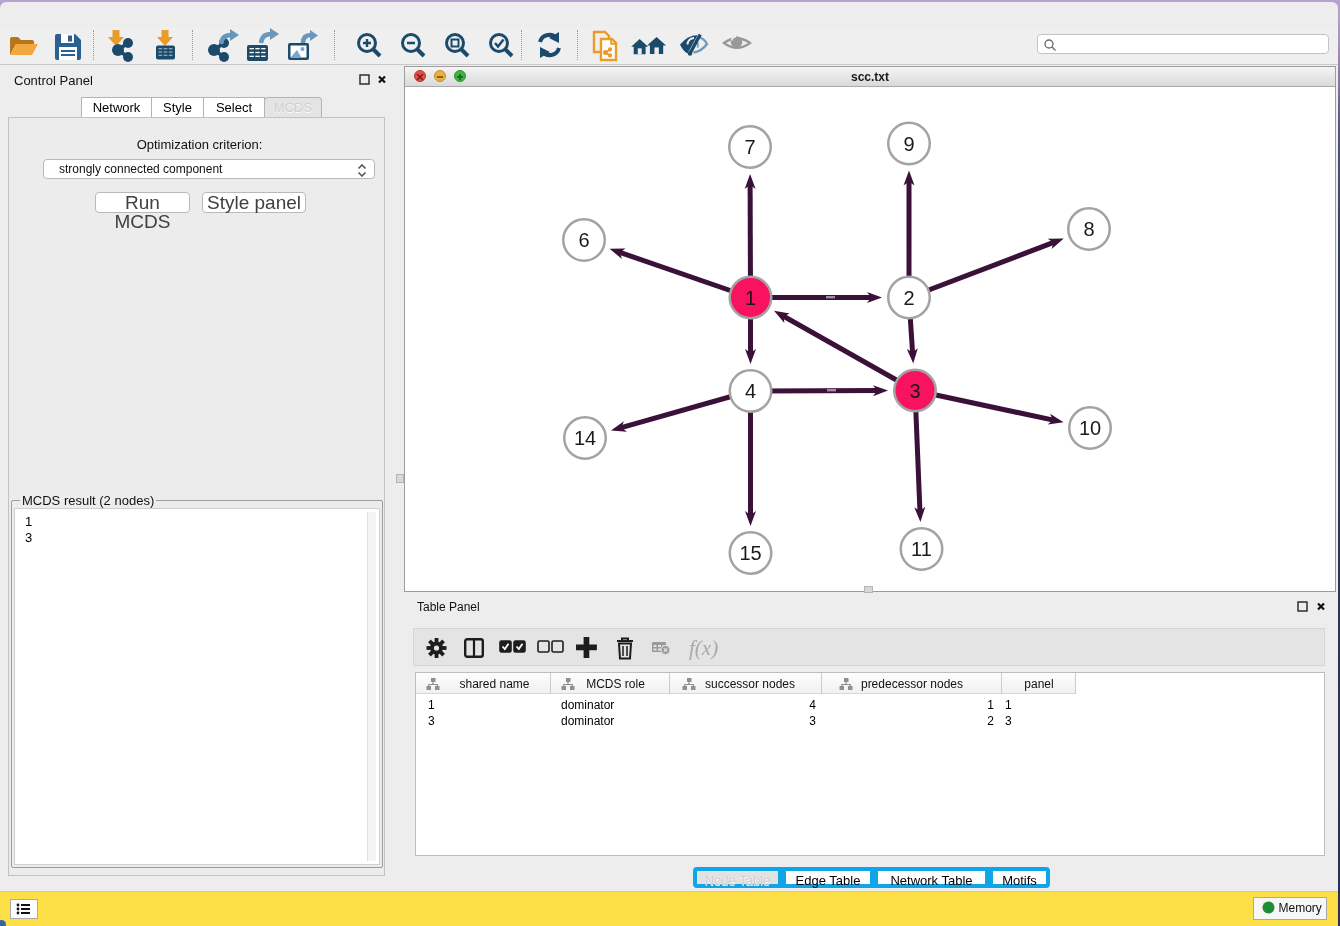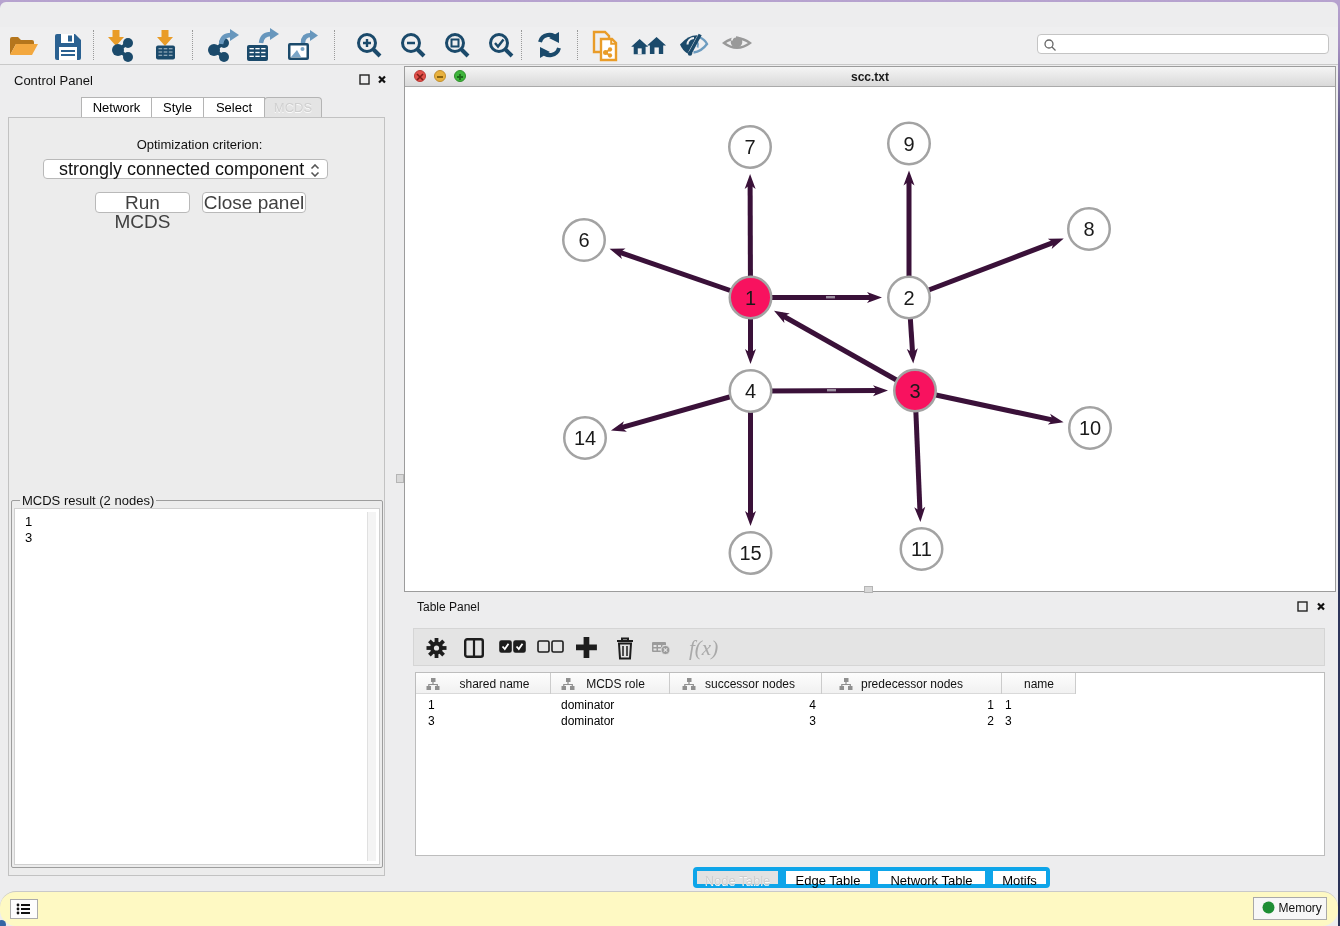--- a/index.html
+++ b/index.html
@@ -14,21 +14,21 @@
 .searchbox { position:absolute; left:1037px; top:7px; width:292px; height:20px; background:#fff; border:1px solid #c4c4c4; border-radius:4px; }
 .searchbox svg { position:absolute; left:5px; top:3px; }
 
 
 .cp-title { position:absolute; left:14px; top:71px; font-size:13px; color:#111; }
 .tabs { position:absolute; top:95px; left:81px; height:21px; font-size:13px; }
 .tab { position:absolute; top:0; height:21px; background:#fff; border:1px solid #b4b4b4; border-bottom:none; text-align:center; line-height:20px; color:#000; }
 .tab.sel { background:#e4e4e4; color:#cfcfcf; text-shadow:0 1px 0 #fafafa; border-radius:4px 4px 0 0; }
 .cp-content { position:absolute; left:8px; top:115px; width:377px; height:759px; background:#ececec; border:1px solid #c2c2c2; }
 .opt-label { position:absolute; left:3px; top:19px; width:100%; text-align:center; font-size:13px; color:#111; }
-.dropdown { position:absolute; left:34px; top:41px; width:285px; height:20px; background:#fff; border:1px solid #b9b9b9; border-radius:4px; font-size:18px; line-height:18px; padding-left:15px; color:#111; }
+.dropdown { position:absolute; left:34px; top:41px; width:332px; height:20px; background:#fff; border:1px solid #b9b9b9; border-radius:4px; font-size:12px; line-height:18px; padding-left:15px; color:#111; }
 .btn { position:absolute; height:21px; background:#fff; border:1px solid #b9b9b9; border-radius:4px; font-size:19px; text-align:center; line-height:19px; color:#404040; }
 .fieldset { position:absolute; left:2px; top:382px; width:372px; height:368px; border:1px solid #9d9d9d; border-radius:2px; }
 .fieldset .legend { position:absolute; left:8px; top:-8px; background:#ececec; padding:0 2px; font-size:13px; color:#111; }
 .fieldset .inner { position:absolute; left:2px; top:7px; right:2px; bottom:2px; background:#fff; border:1px solid #d0d0d0; font-size:13px; color:#000; padding:5px 0 0 10px; line-height:16px; }
 .fieldset .vsb { position:absolute; top:3px; bottom:3px; right:3px; width:9px; background:#f4f4f4; border-left:1px solid #e0e0e0; }
 
 
 .netwin { position:absolute; left:404px; top:64px; width:932px; height:526px; background:#fff; border:1px solid #9c9c9c;padding-left:41px; }
 .netwin .wtitle { position:absolute; left:0; top:0; right:0; height:20px; background:linear-gradient(#f5f5f5, #d9d9d9); border-bottom:1px solid #aaa; }
 .netwin .wtext { position:absolute; left:0; right:0; top:3px; text-align:center; font-size:12px; font-weight:bold; color:#1a1a1a; }
@@ -39,21 +39,21 @@
 .tp-toolbar { position:absolute; left:413px; top:626px; width:912px; height:38px; background:#e4e4e4; border:1px solid #d5d5d5; }
 .tbl { position:absolute; left:415px; top:670px; width:910px; height:184px; background:#fff; border:1px solid #bdbdbd; font-size:12px; }
 .th { position:absolute; top:0; height:21px; background:linear-gradient(#fdfdfd,#f1f1f1); border-bottom:1px solid #d9d9d9; }
 .th .lbl { position:absolute; top:4px; left:0; right:0; text-align:center; color:#111; }
 .thsep { position:absolute; top:0; height:21px; width:1px; background:#cccccc; }
 .cell { position:absolute; height:16px; line-height:16px; color:#000; }
 .btabs { position:absolute; top:865px; height:21px; font-size:13px; }
 .btab { position:absolute; top:0; height:21px; background:#fff; border:4px solid #0ea5e9; text-align:center; line-height:19px; color:#000; }
 .btab.sel { background:#e2e2e2; color:#cfcfcf; text-shadow:0 1px 0 #fafafa; border-radius:4px 0 0 4px; }
 
-.statusbar { position:absolute; left:0; right:0; bottom:0; height:35px; background:#fef9c3; border-top:1px solid #c9c9c9;border-radius:16px; }
+.statusbar { position:absolute; left:0; right:0; bottom:0; height:35px; background:#fde047; border-top:1px solid #c9c9c9; }
 .listbtn { position:absolute; left:10px; bottom:7px; width:28px; height:20px; background:#fdfdfd; border:1px solid #ababab; }
 .membtn { position:absolute; right:11px; bottom:6px; width:74px; height:23px; background:#f7f7f7; border:1px solid #a9a9a9; font-size:12px; color:#111; line-height:20px; text-align:center; }
 .grip { position:absolute; background:#d8d8d8; border:1px solid #b5b5b5; }
 </style>
 </head>
 <body>
 <div class="window">
   <div class="toolbar" id="toolbar">
     <div class="tsep" style="left:93px;"></div>
     <div class="tsep" style="left:192px;"></div>
@@ -209,21 +209,21 @@
   </div>
   <div class="cp-content">
     <div class="opt-label">Optimization criterion:</div>
     <div class="dropdown">strongly connected component
       <svg style="position:absolute;right:7px;top:3.5px;" width="10" height="13" viewBox="0 0 10 13">
           <path d="M1.5 4.5 L5 1 L8.5 4.5" fill="none" stroke="#555" stroke-width="1.6"></path>
           <path d="M1.5 8.5 L5 12 L8.5 8.5" fill="none" stroke="#555" stroke-width="1.6"></path>
         </svg>
     </div>
     <div class="btn" style="left:86px; top:74px; width:95px;">Run MCDS</div>
-    <div class="btn" style="left:193px; top:74px; width:104px;">Close panel</div>
+    <div class="btn" style="left:193px; top:74px; width:104px;">Style panel</div>
     <div class="fieldset">
       <div class="legend">MCDS result (2 nodes)</div>
       <div class="inner">1<br>3<div class="vsb"></div></div>
     </div>
   </div>
 
   <div class="netwin">
     <div class="wtitle">
       <div class="dot" style="left:9px; background:#e3504a; border:1px solid #b83a36;"></div>
       <div class="dot" style="left:29px; background:#e8b13d; border:1px solid #c08e2e;"></div>
@@ -357,21 +357,21 @@
     <div class="th" style="left:135px; width:119px;">
         <div class="lbl" style="padding-left:10px;">MCDS role</div>
       </div>
     <div class="th" style="left:254px; width:152px;">
         <div class="lbl" style="padding-left:8px;">successor nodes</div>
       </div>
     <div class="th" style="left:406px; width:180px;">
         <div class="lbl">predecessor nodes</div>
       </div>
     <div class="th" style="left:586px; width:74px;">
-        <div class="lbl">name</div>
+        <div class="lbl">panel</div>
       </div>
     <div class="thsep" style="left:134px;"></div>
     <div class="thsep" style="left:253px;"></div>
     <div class="thsep" style="left:405px;"></div>
     <div class="thsep" style="left:585px;"></div>
     <div class="thsep" style="left:659px;"></div>
     <div class="cell" style="left:12px; top:24px;">1</div>
     <div class="cell" style="left:145px; top:24px;">dominator</div>
     <div class="cell" style="left:254px; top:24px; width:146px; text-align:right;">4</div>
     <div class="cell" style="left:406px; top:24px; width:172px; text-align:right;">1</div>

